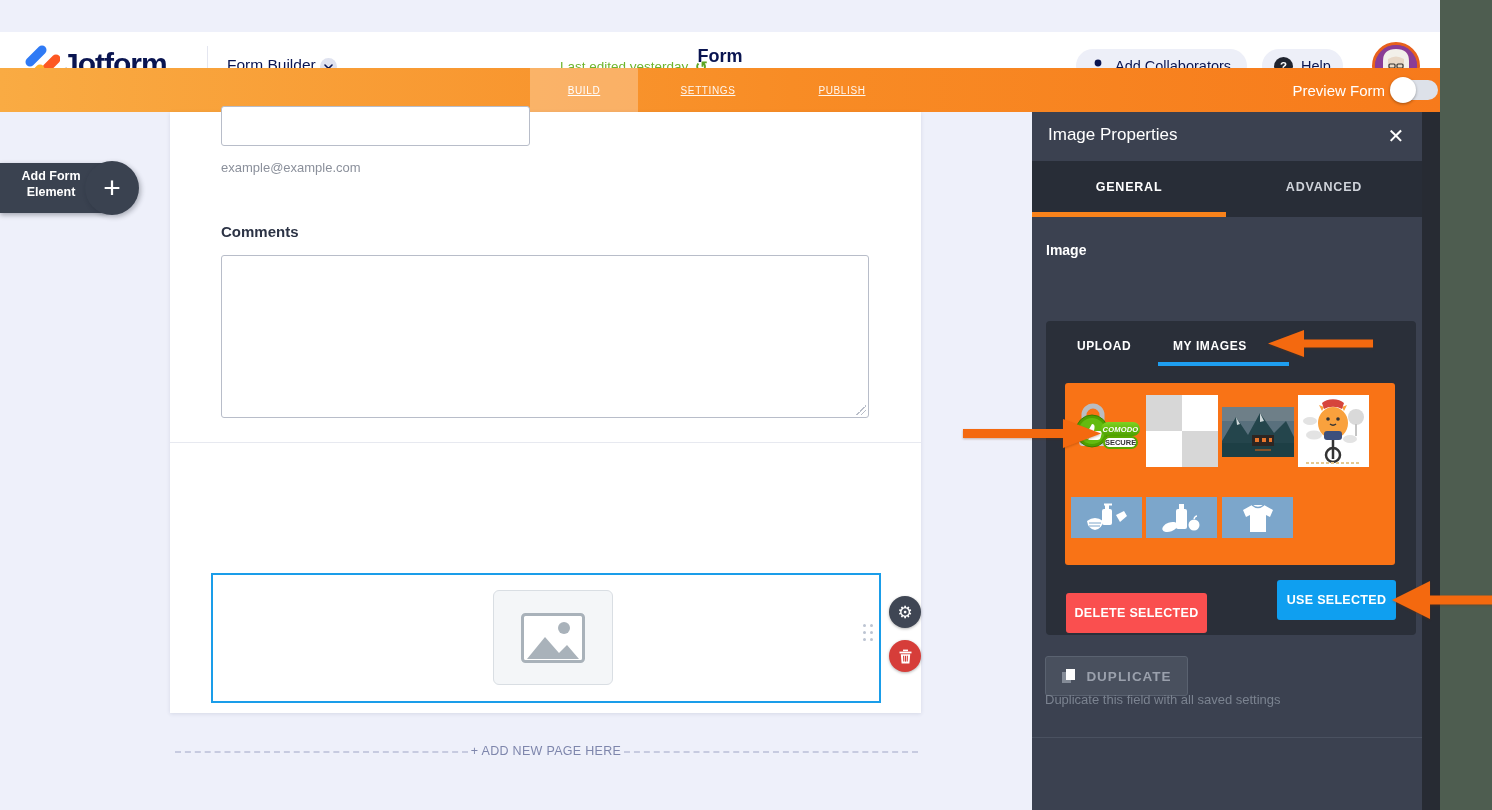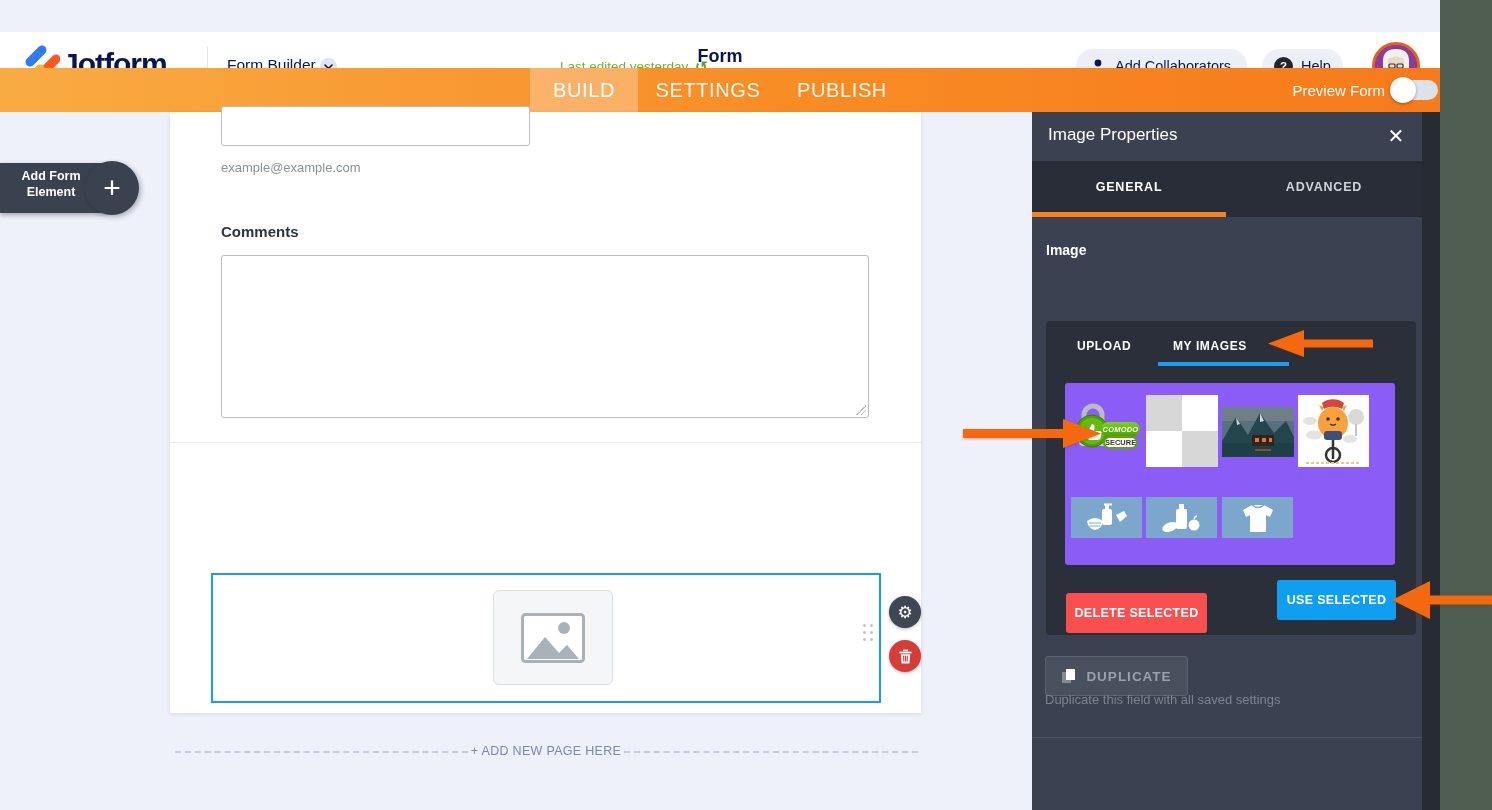--- a/index.html
+++ b/index.html
@@ -17,21 +17,21 @@
   .edited{left:560px;top:25px;width:320px;text-align:left;font-size:13.5px;color:#6fb42c;}
   .undo{display:inline-block;margin-left:4px;font-size:15px;font-weight:bold;color:#5da522;transform:translateY(1px);}
   .pill{background:#edeff8;border-radius:18px;height:34px;display:flex;align-items:center;color:#0a1551;font-size:14.5px;font-weight:500;}
   .pill-collab{left:1076px;top:17px;width:171px;padding-left:14px;gap:9px;}
   .pill-help{left:1262px;top:17px;width:81px;padding-left:12px;gap:8px;}
   .qmark{width:19px;height:19px;border-radius:50%;background:#20242f;color:#fff;font-size:11.5px;font-weight:bold;display:flex;align-items:center;justify-content:center;}
   .avatar{left:1372px;top:10px;width:48px;height:48px;border-radius:50%;border:3px solid #e8611c;overflow:hidden;background:#8a3d96;}
 
   
   .navbar{left:0;top:68px;width:1440px;height:44px;background:linear-gradient(90deg,#f9ab43 0%,#f88c25 55%,#f77a1b 100%);}
-  .navtab{top:0;height:44px;display:flex;align-items:center;justify-content:center;font-size:20px;letter-spacing:.6px;color:rgba(255,255,255,.92);cursor:pointer;}
+  .navtab{top:0;height:44px;display:flex;align-items:center;justify-content:center;font-size:10px;letter-spacing:.6px;color:rgba(255,255,255,.92);cursor:pointer;text-decoration:underline;}
   .navtab.active{background:rgba(255,255,255,.28);color:#fff;}
   .tab-build{left:530px;width:108px;}
   .tab-settings{left:648px;width:120px;}
   .tab-publish{left:782px;width:120px;}
   .preview-label{left:1250px;top:0;height:44px;width:135px;display:flex;align-items:center;justify-content:flex-end;color:#fff;font-size:15px;font-weight:500;}
   .toggle{left:1392px;top:80px;width:46px;height:20px;border-radius:10px;background:#dde1e9;}
   .knob{position:absolute;left:-2px;top:-3px;width:26px;height:26px;border-radius:50%;background:#fff;box-shadow:0 1px 3px rgba(0,0,0,.35);}
 
   
   .add-el-rect{left:0;top:163px;width:110px;height:50px;background:#3a4250;border-radius:0 8px 8px 0;box-shadow:0 2px 5px rgba(20,25,40,.35);}
@@ -70,21 +70,21 @@
   .ptab-general{left:0;width:194px;color:#fff;}
   .ptab-advanced{left:194px;width:196px;text-align:center;}
   .ptab-underline{left:0;top:100px;width:194px;height:5px;background:#f8821b;}
   .image-label{left:14px;top:130px;font-size:14px;font-weight:bold;color:#fff;}
   .choose-file{left:12px;top:160px;width:145px;height:35px;background:#2e343e;border-radius:2px;color:#8f959f;font-size:12.5px;font-weight:bold;letter-spacing:1px;display:flex;align-items:center;justify-content:center;}
   .subpanel{left:14px;top:209px;width:370px;height:314px;background:#2a2f39;border-radius:4px;}
   .stab{top:14px;height:22px;display:flex;align-items:center;font-size:12px;font-weight:bold;letter-spacing:.6px;color:#fff;}
   .stab-upload{left:31px;}
   .stab-myimages{left:127px;}
   .stab-underline{left:112px;top:41px;width:131px;height:4px;background:#1e9ef0;}
-  .gridarea{left:19px;top:62px;width:330px;height:182px;background:#8b5cf6;border-radius:3px;}
+  .gridarea{left:19px;top:62px;width:330px;height:182px;background:#f97316;border-radius:3px;}
   .thumb{position:absolute;}
   .checker{width:72px;height:72px;background:
      conic-gradient(#fff 0 25%,#d7d7d7 0 50%,#fff 0 75%,#d7d7d7 0);}
   .bluetile{width:71px;height:41px;background:#7ca6cb;display:flex;align-items:center;justify-content:center;}
   .del-btn{left:20px;top:259px;width:141px;height:40px;background:#fa4f4f;border-radius:3px;color:#fff;font-size:12.5px;font-weight:bold;display:flex;align-items:center;justify-content:center;letter-spacing:.3px;margin-top:13px;}
   .use-btn{left:231px;top:259px;width:119px;height:40px;background:#0f9ff0;border-radius:3px;color:#fff;font-size:12.5px;font-weight:bold;display:flex;align-items:center;justify-content:center;letter-spacing:.3px;}
   .dup-btn{left:13px;top:544px;width:143px;height:40px;background:#49505e;border:1px solid #5a6270;border-radius:3px;color:#9aa0ac;font-size:13.5px;font-weight:bold;letter-spacing:1px;display:flex;align-items:center;justify-content:center;gap:10px;}
   .dup-hint{left:13px;top:580px;font-size:13px;color:#7b8390;}
   .panel-divider{left:0;top:625px;width:390px;height:1px;background:#4a5160;}
 

